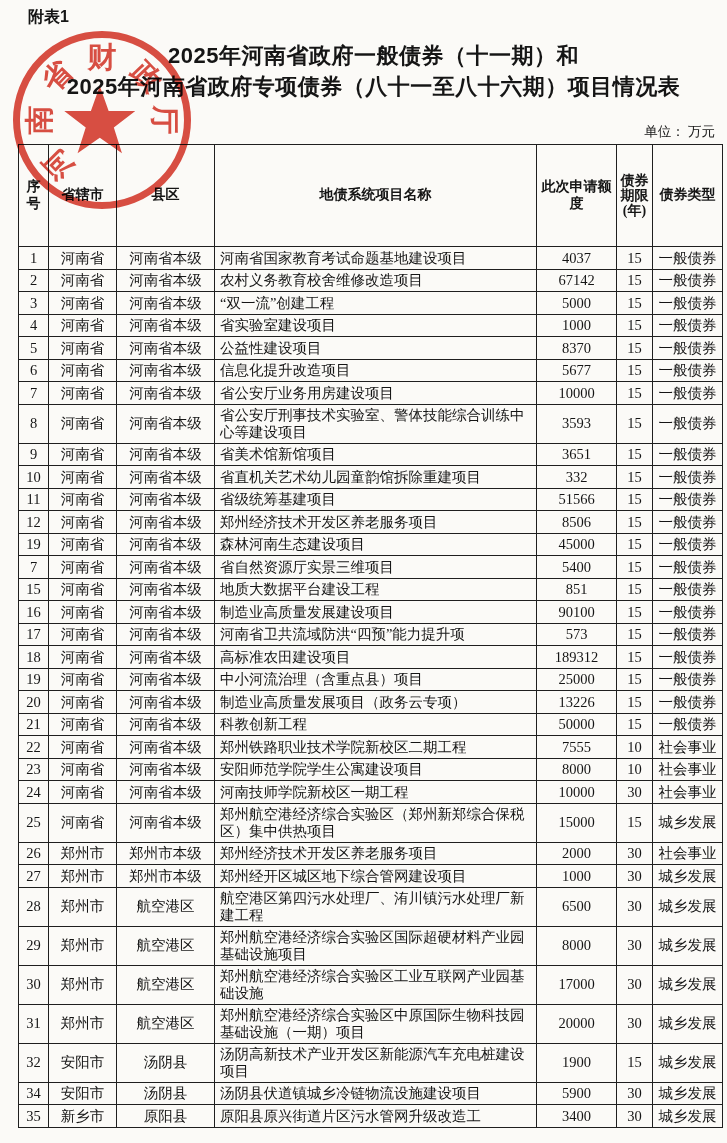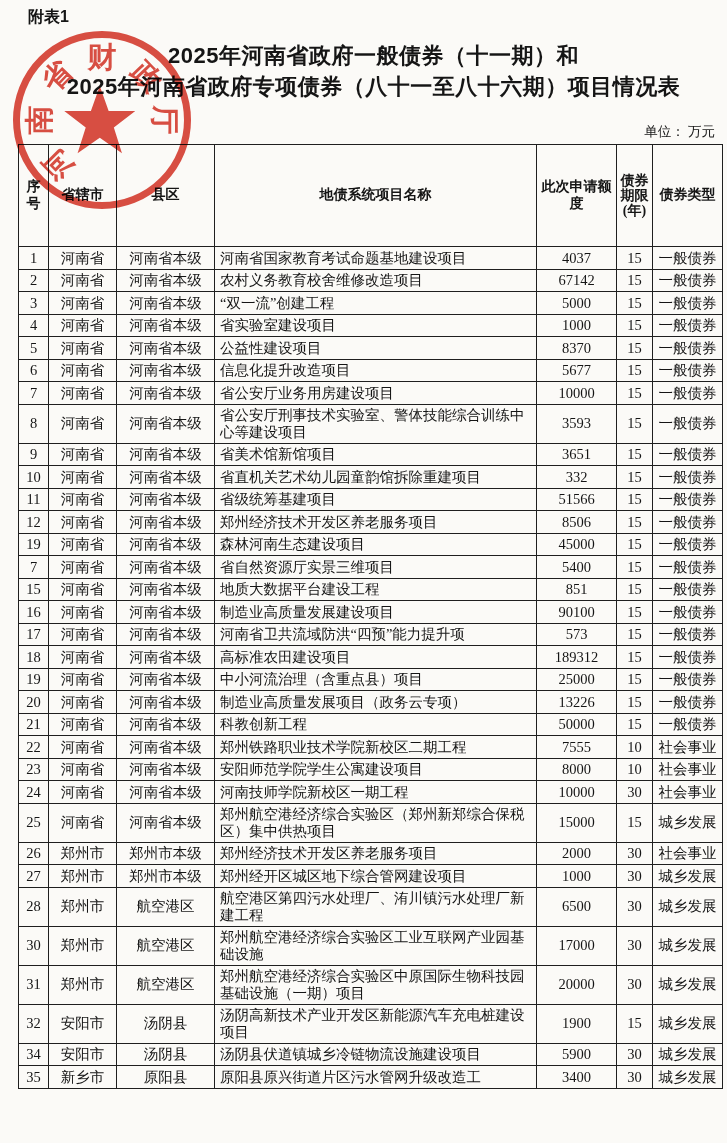--- a/index.html
+++ b/index.html
@@ -362,20 +362,29 @@
         <tr>
           <td>28</td>
           <td>郑州市</td>
           <td>航空港区</td>
           <td class="cell-project">航空港区第四污水处理厂、洧川镇污水处理厂新建工程</td>
           <td>6500</td>
           <td>30</td>
           <td>城乡发展</td>
         </tr>
         <tr>
+          <td>29</td>
+          <td>郑州市</td>
+          <td>航空港区</td>
+          <td class="cell-project">郑州航空港经济综合实验区国际超硬材料产业园基础设施项目</td>
+          <td>8000</td>
+          <td>30</td>
+          <td>城乡发展</td>
+        </tr>
+        <tr>
           <td>30</td>
           <td>郑州市</td>
           <td>航空港区</td>
           <td class="cell-project">郑州航空港经济综合实验区工业互联网产业园基础设施</td>
           <td>17000</td>
           <td>30</td>
           <td>城乡发展</td>
         </tr>
         <tr>
           <td>31</td>

